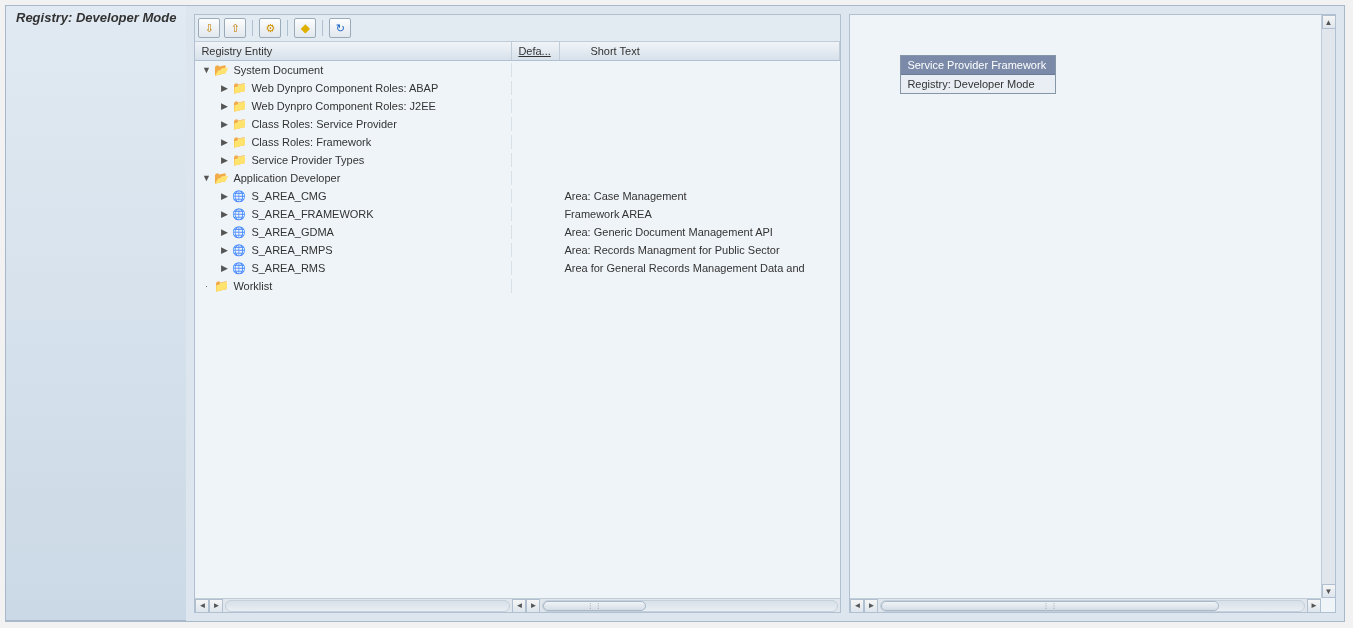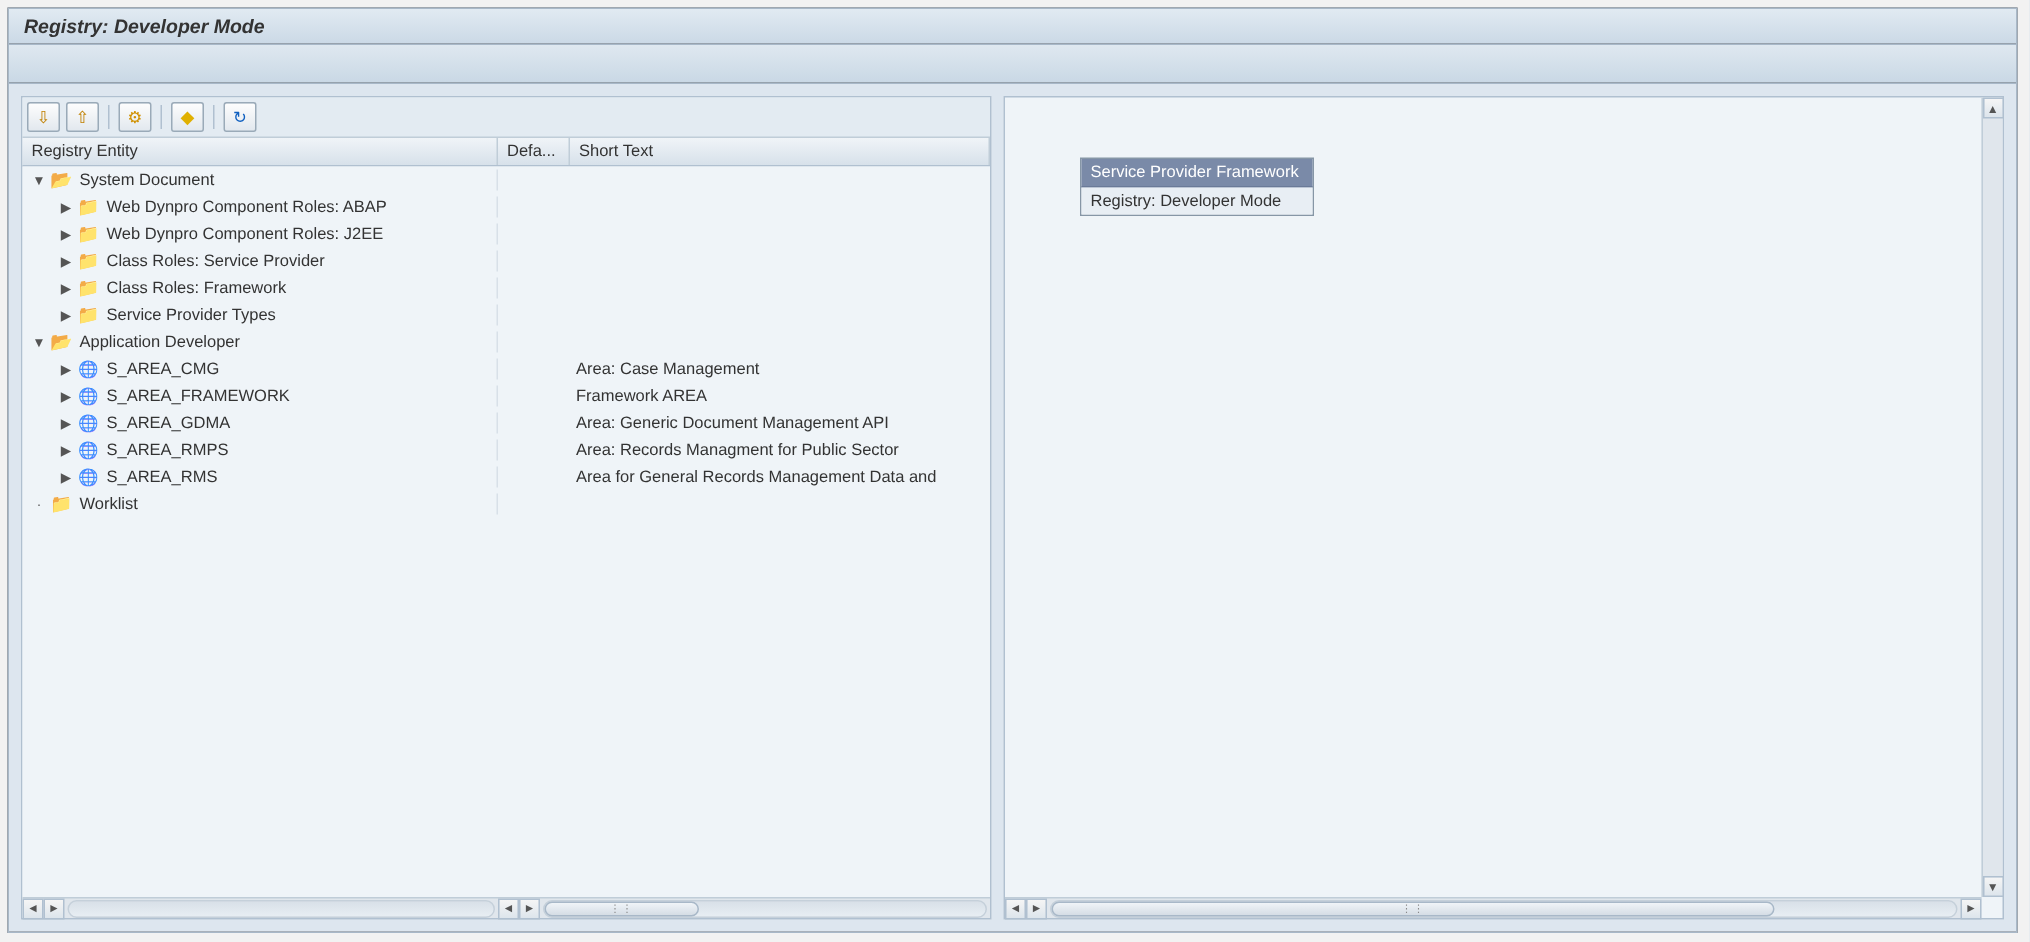--- a/index.html
+++ b/index.html
@@ -12,21 +12,21 @@
       overflow: hidden;
       position: relative;
     }
     .window {
       width: 1340px;
       height: 617px;
       margin: 5px;
       border: 1px solid #a8b8c8;
       background: #404040;
       display: flex;
-      flex-direction: column;
+      flex-direction: row;
     }
     .title-bar {
       background: linear-gradient(to bottom, #e1eaf2, #cbd9e6);
       padding: 4px 10px;
       border-bottom: 1px solid #a8b8c8;
       font-size: 13px;
       font-weight: bold;
       font-style: italic;
       color: #333;
     }
@@ -86,22 +86,22 @@
       background: linear-gradient(to bottom, #f0f4f8, #d7e1ea);
       border-bottom: 1px solid #b0c0d0;
       font-size: 11px;
       color: #333;
     }
     .th-col {
       padding: 3px 6px;
       border-right: 1px solid #c0cdd8;
     }
     .th-entity { width: 317px; }
-    .th-defa { width: 48px; }
-    .th-short { flex: 1; }
+    .th-defa { width: 48px; text-decoration: underline; }
+    .th-short { flex: 1; margin-left: 24px; }
     .tree-body {
       flex: 1;
       overflow: hidden;
       background: #eff4f8;
       position: relative;
     }
     .tree-row {
       display: flex;
       height: 18px;
       align-items: center;

